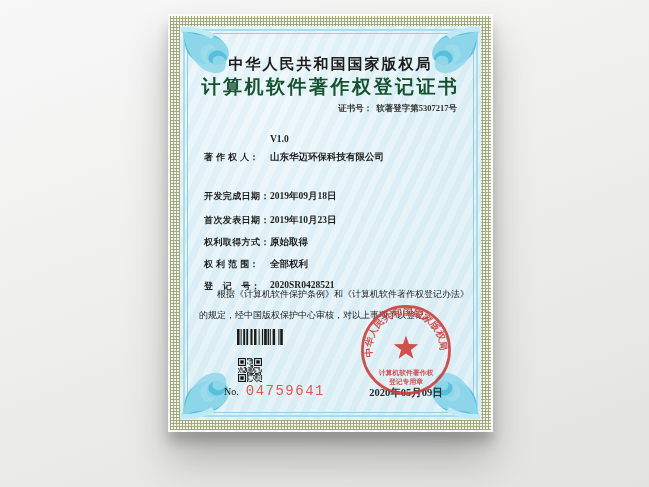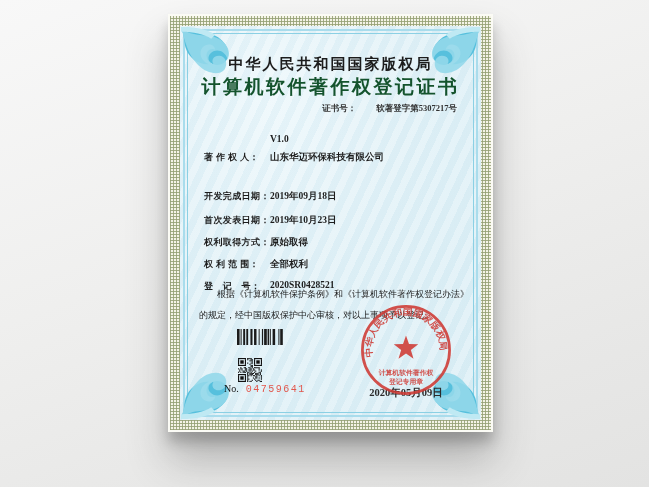--- a/index.html
+++ b/index.html
@@ -38,34 +38,34 @@
     position:absolute;left:0;right:0;top:41px;text-align:center;
     font-size:15px;font-weight:700;letter-spacing:2px;color:#1c1c1c;
   }
   .title{
     position:absolute;left:0;right:0;top:60px;text-align:center;
     font-size:19px;font-weight:700;letter-spacing:2.5px;color:#14532d;
   }
   .certno{
     position:absolute;right:36px;top:89px;font-size:8.5px;font-weight:700;color:#333;
   }
-  .certno .lbl{margin-right:20px;}
+  .certno .lbl{margin-right:4px;}
   .row{position:absolute;left:36px;right:14px;height:13px;font-size:9.5px;font-weight:700;color:#1d1d1d;}
   .row .flabel{position:absolute;left:0;font-size:9px;white-space:nowrap;letter-spacing:.4px;}
   .row .fvalue{position:absolute;left:66px;white-space:nowrap;}
   .statement{
     position:absolute;left:31px;right:17px;top:270px;
     font-size:9px;font-weight:400;line-height:2.3;color:#1d1d1d;
     text-indent:2em;text-align:left;
   }
   .barcode{position:absolute;left:69px;top:315px;width:46px;height:16px;}
   .qr{position:absolute;left:70px;top:344px;width:24px;height:24px;}
   .serial{position:absolute;left:56px;top:369px;font-size:10px;color:#111;}
   .serial .no{font-weight:400;margin-right:7px;}
-  .serial .num{color:#e2574c;font-family:"Liberation Mono","DejaVu Sans Mono",monospace;font-size:10px;letter-spacing:1.5px;text-align:center;}
+  .serial .num{color:#e2574c;font-family:"Liberation Mono","DejaVu Sans Mono",monospace;font-size:14px;letter-spacing:1.5px;text-align:center;}
   .issue-date{
     position:absolute;left:190px;top:372px;width:96px;text-align:center;
     font-size:10.5px;font-weight:700;color:#2a2a2a;z-index:2;
   }
   .seal{position:absolute;left:191px;top:289px;width:94px;height:94px;z-index:3;opacity:.88;}
 </style>
 </head>
 <body>
 
 <div class="stage">

